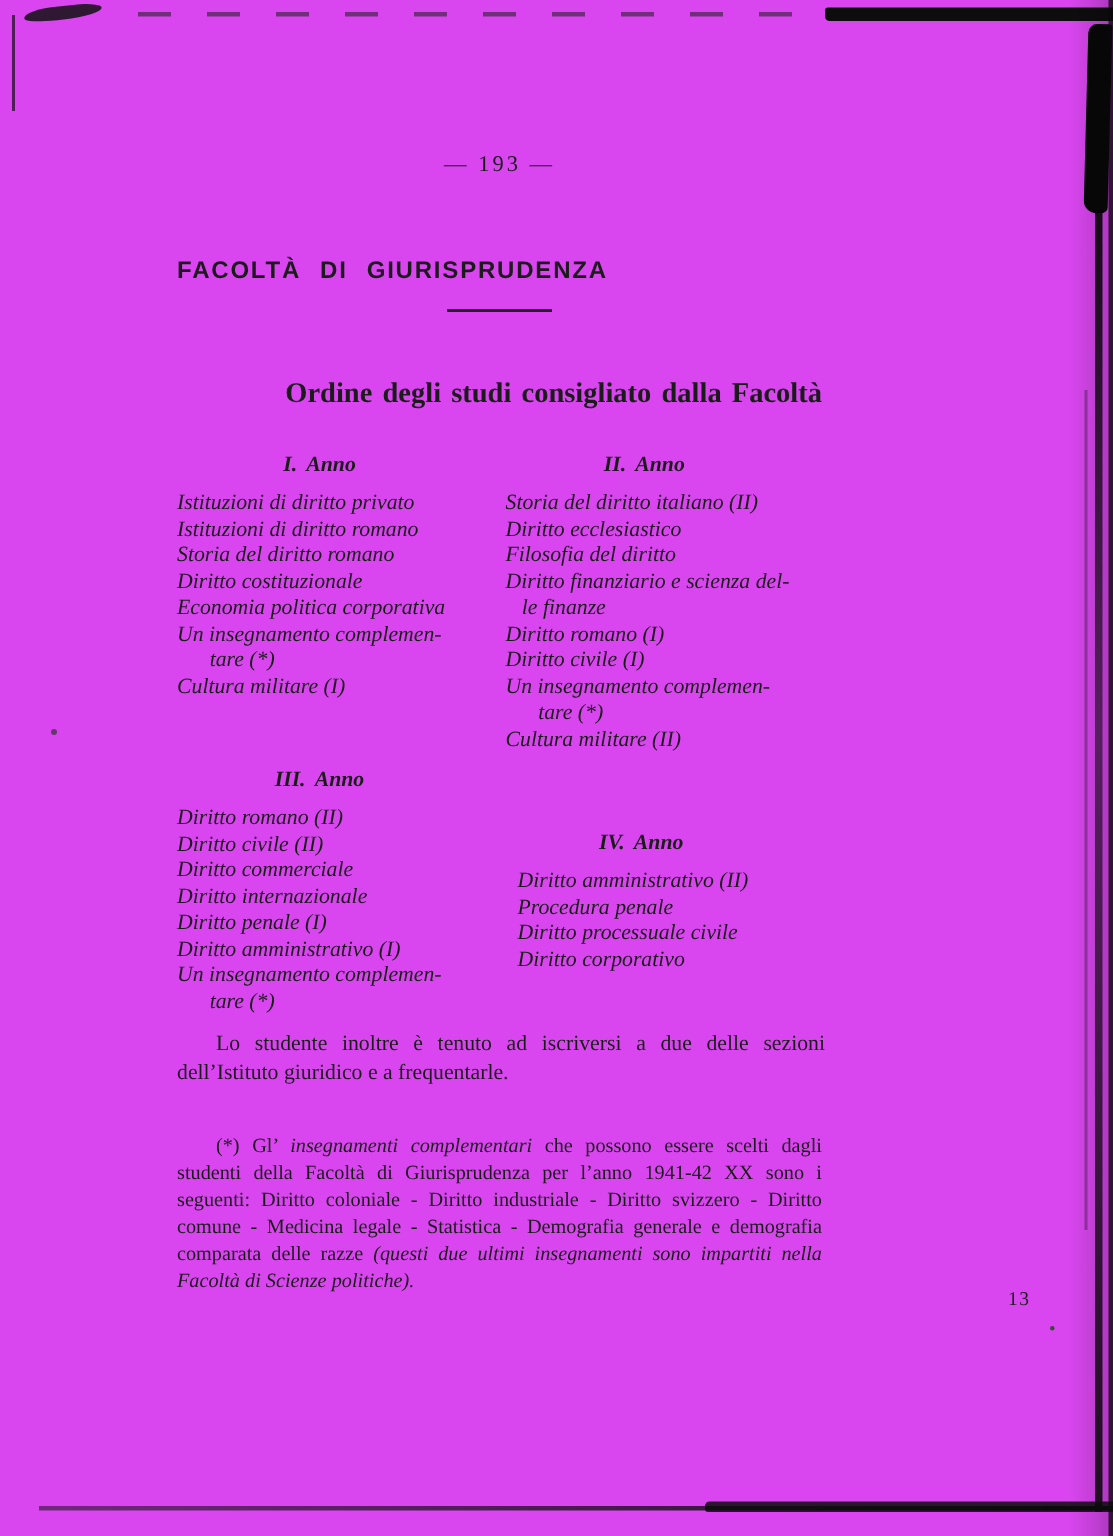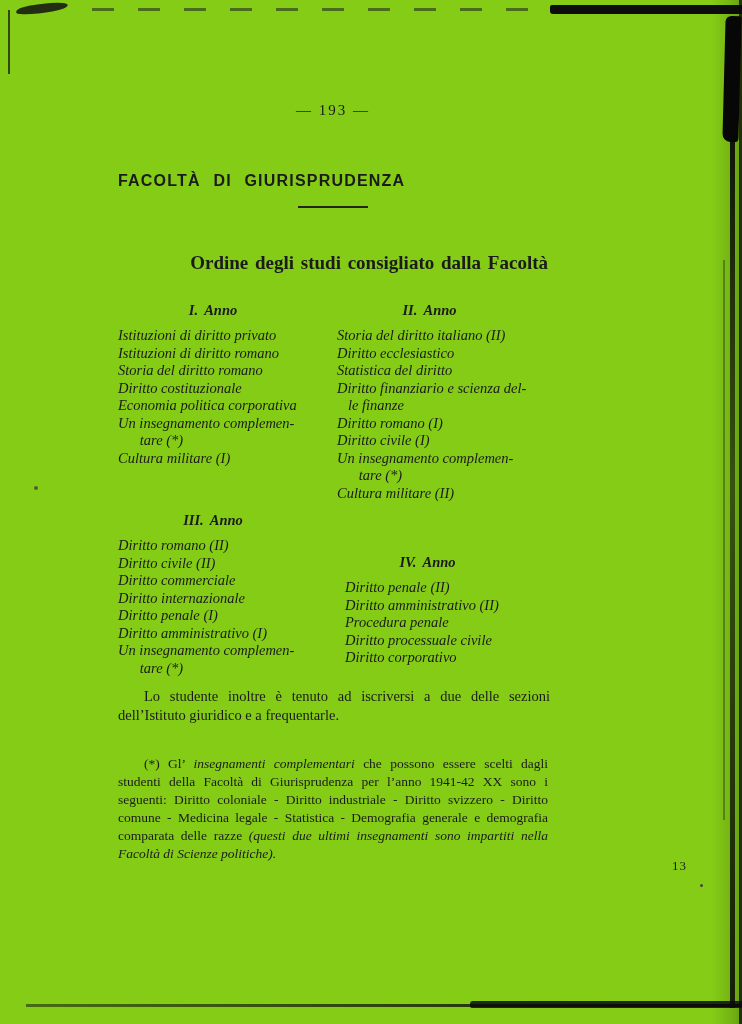--- a/index.html
+++ b/index.html
@@ -1,21 +1,21 @@
 <!DOCTYPE html>
 <html><head>
 <meta charset="utf-8">
 <title>Scanned page</title>
 <style>
   html,body { margin:0; padding:0; background:#d9d7d2; }
   .scan-page {
     position:relative;
     width:742px; height:1024px;
     margin:0 auto;
-    background:#84cc16;
+    background:#d946ef;
     color:#1b1b1b;
     font-family:"Liberation Serif", serif;
     overflow:hidden;
   }
   .content {
     position:absolute; left:118px; top:0; width:430px;
   }
   .page-number {
     margin:102px 0 0 0;
     text-align:center;
@@ -189,21 +189,21 @@
             <div class="course-item">Un insegnamento complemen-
       tare (*)</div>
             <div class="course-item">Cultura militare (I)</div>
           </div>
       </div>
       <div class="col colB">
         <div class="year-heading">II. Anno</div>
         <div class="items">
             <div class="course-item">Storia del diritto italiano (II)</div>
             <div class="course-item">Diritto ecclesiastico</div>
-            <div class="course-item">Statistica del diritto</div>
+            <div class="course-item">Filosofia del diritto</div>
             <div class="course-item">Diritto finanziario e scienza del-
    le finanze</div>
             <div class="course-item">Diritto romano (I)</div>
             <div class="course-item">Diritto civile (I)</div>
             <div class="course-item">Un insegnamento complemen-
       tare (*)</div>
             <div class="course-item">Cultura militare (II)</div>
           </div>
       </div>
     </div>
@@ -218,21 +218,20 @@
             <div class="course-item">Diritto internazionale</div>
             <div class="course-item">Diritto penale (I)</div>
             <div class="course-item">Diritto amministrativo (I)</div>
             <div class="course-item">Un insegnamento complemen-
       tare (*)</div>
           </div>
       </div>
       <div class="col colD">
         <div class="year-heading">IV. Anno</div>
         <div class="items">
-            <div class="course-item">Diritto penale (II)</div>
             <div class="course-item">Diritto amministrativo (II)</div>
             <div class="course-item">Procedura penale</div>
             <div class="course-item">Diritto processuale civile</div>
             <div class="course-item">Diritto corporativo</div>
           </div>
       </div>
     </div>
 
     <p class="note">Lo studente inoltre è tenuto ad iscriversi a due delle sezioni dell’Istituto giuridico e a frequentarle.</p>
 

